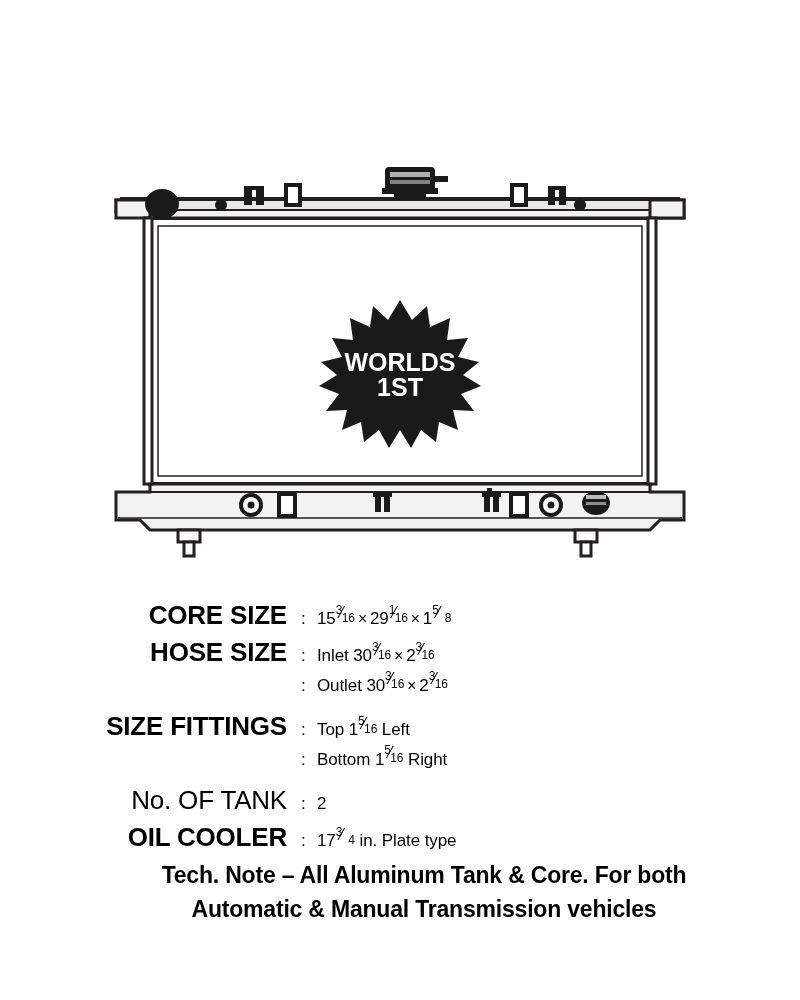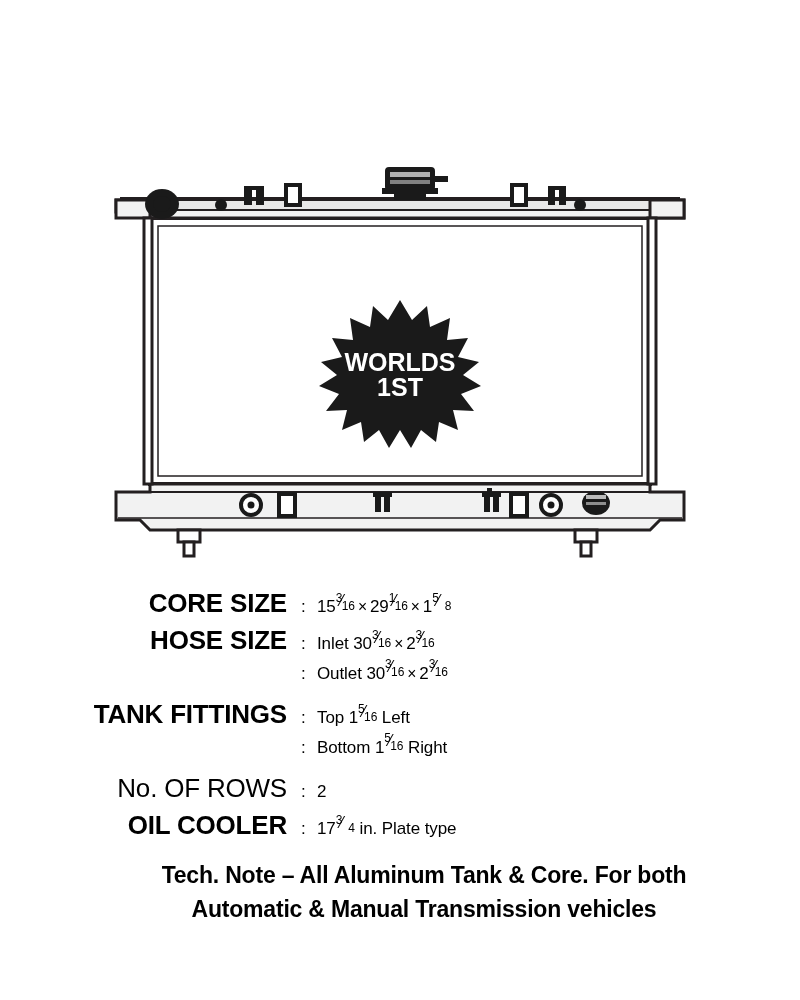--- a/index.html
+++ b/index.html
@@ -22,21 +22,21 @@
     left: 0;
     top: 0;
     width: 716px;
     height: 580px;
   }
 
   
   #specs {
     position: absolute;
     left: 0;
-    top: 588px;
+    top: 600px;
     width: 784px;
   }
 
   .spec-row {
     display: flex;
     align-items: baseline;
     height: 37px;
   }
   .spec-label {
     width: 287px;
@@ -226,29 +226,29 @@
     </div>
     <div class="spec-row">
       <div class="spec-label">HOSE SIZE</div>
       <div class="spec-value"><span class="colon">:</span>Inlet 30<span class="frac"><span class="num">3</span><span class="sl">⁄</span><span class="den">16</span></span><span class="times">×</span>2<span class="frac"><span class="num">3</span><span class="sl">⁄</span><span class="den">16</span></span></div>
     </div>
     <div class="spec-row">
       <div class="spec-label"></div>
       <div class="spec-value"><span class="colon">:</span>Outlet 30<span class="frac"><span class="num">3</span><span class="sl">⁄</span><span class="den">16</span></span><span class="times">×</span>2<span class="frac"><span class="num">3</span><span class="sl">⁄</span><span class="den">16</span></span></div>
     </div>
     <div class="spec-row">
-      <div class="spec-label">TANK FITTINGS</div>
+      <div class="spec-label">SIZE FITTINGS</div>
       <div class="spec-value"><span class="colon">:</span>Top 1<span class="frac"><span class="num">5</span><span class="sl">⁄</span><span class="den">16</span></span> Left</div>
     </div>
     <div class="spec-row">
       <div class="spec-label"></div>
       <div class="spec-value"><span class="colon">:</span>Bottom 1<span class="frac"><span class="num">5</span><span class="sl">⁄</span><span class="den">16</span></span> Right</div>
     </div>
     <div class="spec-row">
-      <div class="spec-label thin">No. OF ROWS</div>
+      <div class="spec-label thin">No. OF TANK</div>
       <div class="spec-value"><span class="colon">:</span>2</div>
     </div>
     <div class="spec-row">
       <div class="spec-label">OIL COOLER</div>
       <div class="spec-value"><span class="colon">:</span>17<span class="frac"><span class="num">3</span><span class="sl">⁄</span><span class="den">4</span></span> in. Plate type</div>
     </div>
   </div>
 
 <div id="notes">
     <div class="note-line">Tech. Note – All Aluminum Tank &amp; Core. For both</div>

